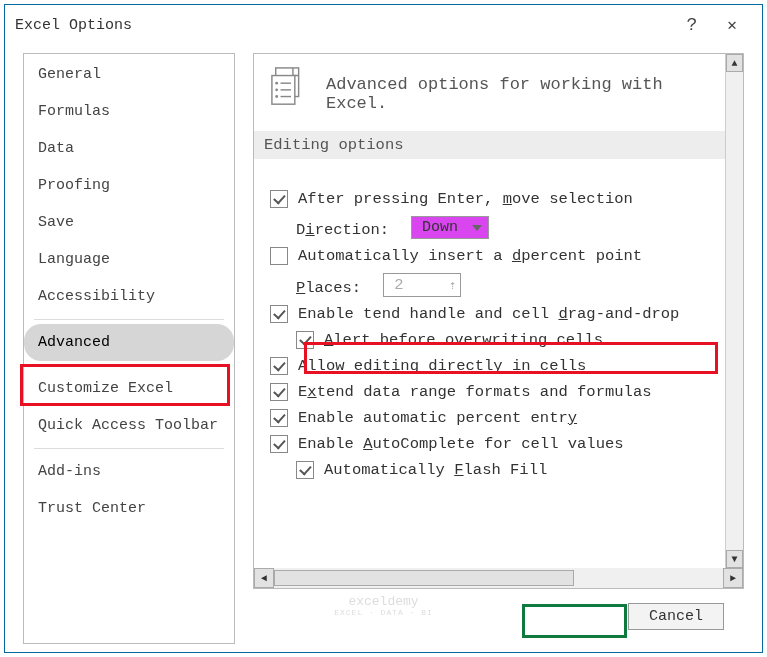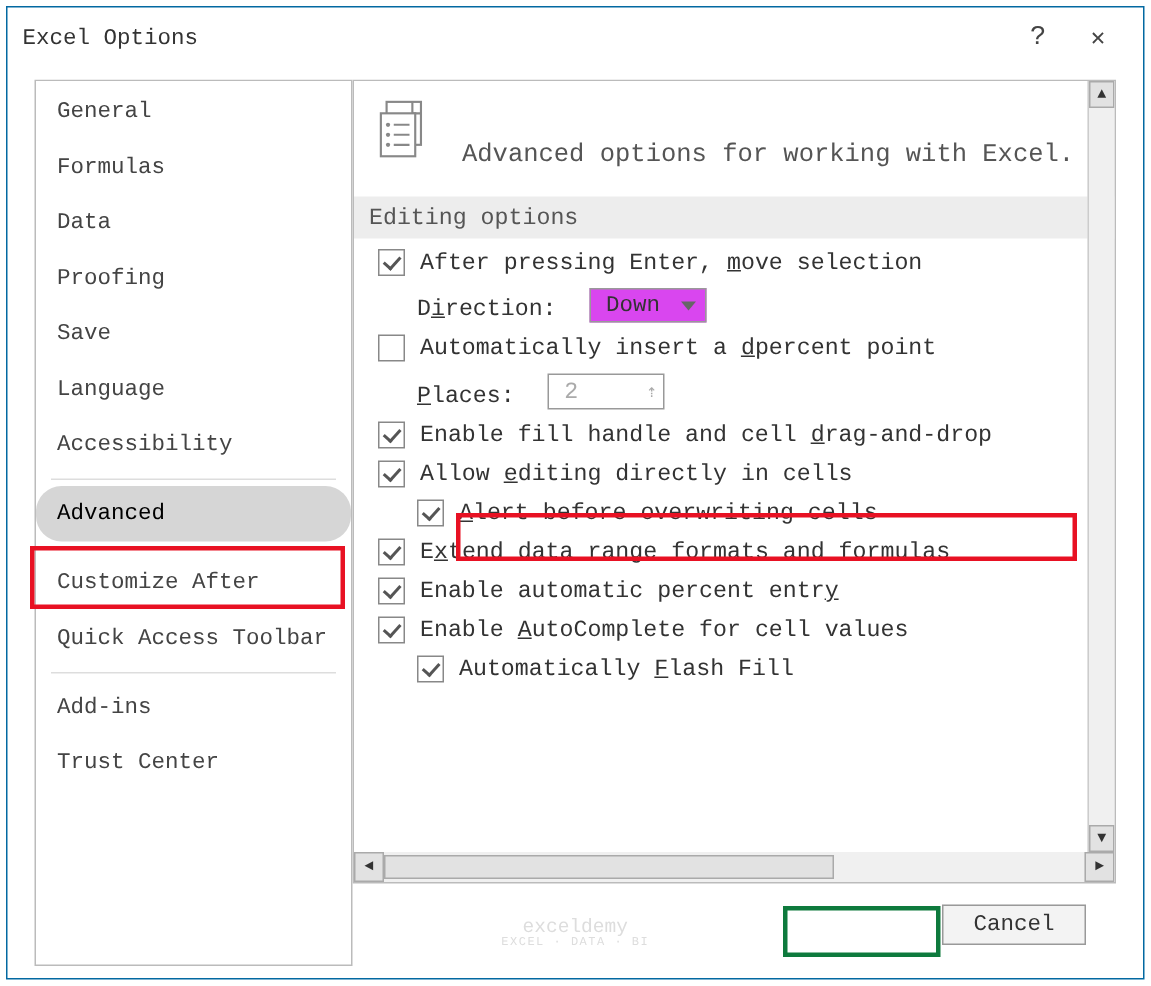--- a/index.html
+++ b/index.html
@@ -32,20 +32,21 @@
   width: 40px; height: 28px;
   display: flex; align-items: center; justify-content: center;
   font-size: 18px;
   color: #444;
 }
 .titlebar .close { font-size: 16px; }
 .body {
   flex: 1;
   display: flex;
   padding: 0 18px 8px 18px;
+  gap: 18px;
   overflow: hidden;
 }
 .sidebar {
   width: 212px;
   border: 1px solid #bbb;
   background: #fff;
   padding: 2px 0;
   overflow: hidden;
 }
 .sidebar-item {
@@ -93,21 +94,21 @@
   display: flex;
   align-items: flex-end;
   gap: 14px;
   margin-bottom: 18px;
 }
 .header-icon svg { width: 42px; height: 42px; }
 .header-text { font-size: 17px; color: #555; }
 .section-title {
   background: #ededed;
   padding: 5px 10px;
-  margin: 0 -20px 6px -16px;
+  margin: 0 -20px 30px -16px;
   font-size: 15.5px;
   color: #555;
 }
 .opt-row {
   display: flex;
   align-items: flex-end;
   gap: 10px;
   margin: 6px 0;
   padding: 1px 0;
 }
@@ -216,21 +217,21 @@
   text-align: center;
   cursor: pointer;
 }
 .green-box {
   border: 3px solid #0e7a3d;
   position: absolute;
   pointer-events: none;
 }
 .watermark {
   position: absolute;
-  bottom: 18px;
+  bottom: 34px;
   left: 50%;
   transform: translateX(-50%);
   color: #ddd;
   font-size: 13px;
   text-align: center;
   line-height: 1.1;
   pointer-events: none;
 }
 </style>
 </head>
@@ -250,21 +251,21 @@
       <div class="sidebar-item">General</div>
       <div class="sidebar-item">Formulas</div>
       <div class="sidebar-item">Data</div>
       <div class="sidebar-item">Proofing</div>
       <div class="sidebar-item">Save</div>
       <div class="sidebar-item">Language</div>
       <div class="sidebar-item">Accessibility</div>
       <div class="sidebar-sep"></div>
       <div class="sidebar-item selected">Advanced</div>
       <div class="sidebar-sep"></div>
-      <div class="sidebar-item">Customize After</div>
+      <div class="sidebar-item">Customize Excel</div>
       <div class="sidebar-item">Quick Access Toolbar</div>
       <div class="sidebar-sep"></div>
       <div class="sidebar-item">Add-ins</div>
       <div class="sidebar-item">Trust Center</div>
     </div>
 
     <div class="content-wrap">
 
       <div class="content">
 
@@ -304,31 +305,31 @@
             <span class="label-text"><span>Automatically insert a </span><span class="u">d</span><span>percent point</span></span>
           </div>
 
           <div class="opt-row indent1">
             <span class="field-label"><span class="u">P</span><span>laces:</span></span>
             <span class="spinner">2</span>
           </div>
 
           <div class="opt-row">
             <span class="checkbox checked"></span>
-            <span class="label-text"><span>Enable fill handle and cell </span><span class="u">d</span><span>rag-and-drop</span></span>
+            <span class="label-text"><span>Enable tend handle and cell </span><span class="u">d</span><span>rag-and-drop</span></span>
+          </div>
+
+          <div class="opt-row indent1">
+            <span class="checkbox checked"></span>
+            <span class="label-text"><span class="u">A</span><span>lert before overwriting cells</span></span>
           </div>
 
           <div class="opt-row">
             <span class="checkbox checked"></span>
             <span class="label-text"><span>Allow </span><span class="u">e</span><span>diting directly in cells</span></span>
-          </div>
-
-          <div class="opt-row indent1">
-            <span class="checkbox checked"></span>
-            <span class="label-text"><span class="u">A</span><span>lert before overwriting cells</span></span>
           </div>
 
           <div class="opt-row">
             <span class="checkbox checked"></span>
             <span class="label-text"><span>E</span><span class="u">x</span><span>tend data range formats and formulas</span></span>
           </div>
 
           <div class="opt-row">
             <span class="checkbox checked"></span>
             <span class="label-text"><span>Enable automatic percent entr</span><span class="u">y</span></span>

